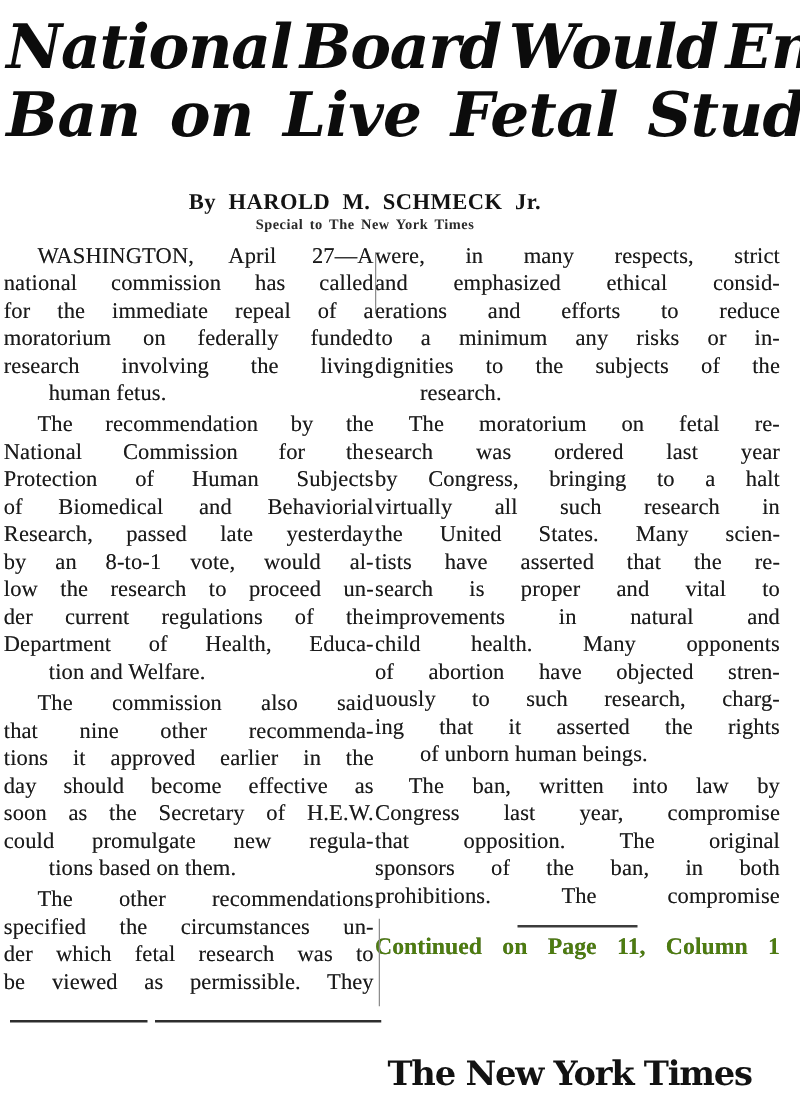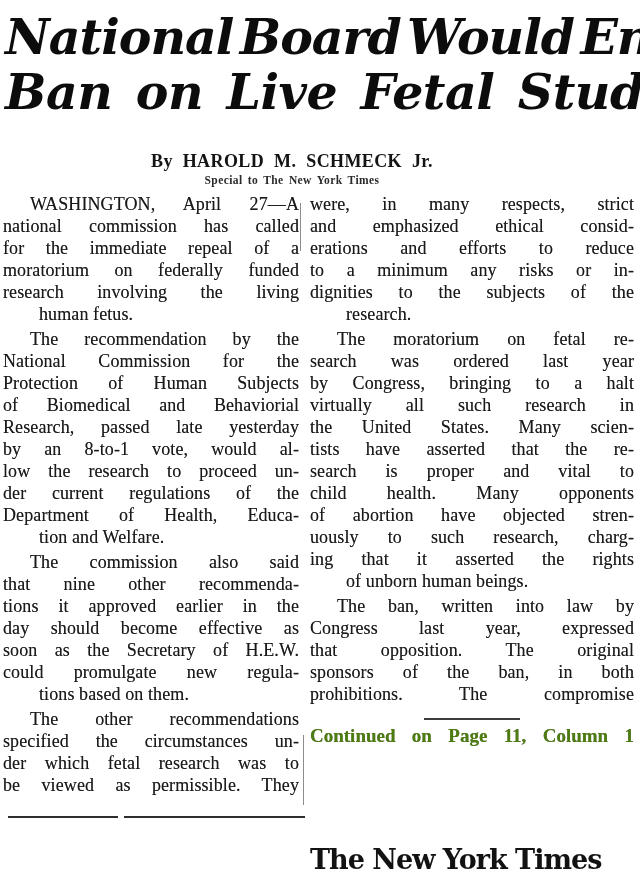--- a/index.html
+++ b/index.html
@@ -47,21 +47,21 @@
     letter-spacing: 0.4px;
     word-spacing: 2px;
     color: #2a2a2a;
   }
 
   
   .cols {
     display: flex;
     margin-top: 7px;
     padding: 0 2px 0 3px;
-    gap: 11px;
+    gap: 1px;
   }
   .col { flex: 0 0 auto; }
   .col-left  { width: 296px; }
   .col-right { width: 324px; }
 
   .para { margin: 0 0 3px 0; }
   .line {
     display: block;
     font-size: 18px;
     line-height: 22px;
@@ -185,29 +185,30 @@
           <span class="line end">research.</span>
         </p>
         <p class="para indent">
           <span class="line">The moratorium on fetal re-</span>
           <span class="line">search was ordered last year</span>
           <span class="line">by Congress, bringing to a halt</span>
           <span class="line">virtually all such research in</span>
           <span class="line">the United States. Many scien-</span>
           <span class="line">tists have asserted that the re-</span>
           <span class="line">search is proper and vital to</span>
+          <span class="line">improvements in natural and</span>
           <span class="line">child health. Many opponents</span>
           <span class="line">of abortion have objected stren-</span>
           <span class="line">uously to such research, charg-</span>
           <span class="line">ing that it asserted the rights</span>
           <span class="line end">of unborn human beings.</span>
         </p>
         <p class="para indent">
           <span class="line">The ban, written into law by</span>
-          <span class="line">Congress last year, expressed</span>
+          <span class="line">Congress last year, compromise</span>
           <span class="line">that opposition. The original</span>
           <span class="line">sponsors of the ban, in both</span>
           <span class="line">prohibitions. The compromise</span>
         </p>
         <hr class="continued-rule">
         <div class="continued">Continued on Page 11, Column 1</div>
       </div>
   </div>
 
   <span class="v-divider v-div-top"></span>

